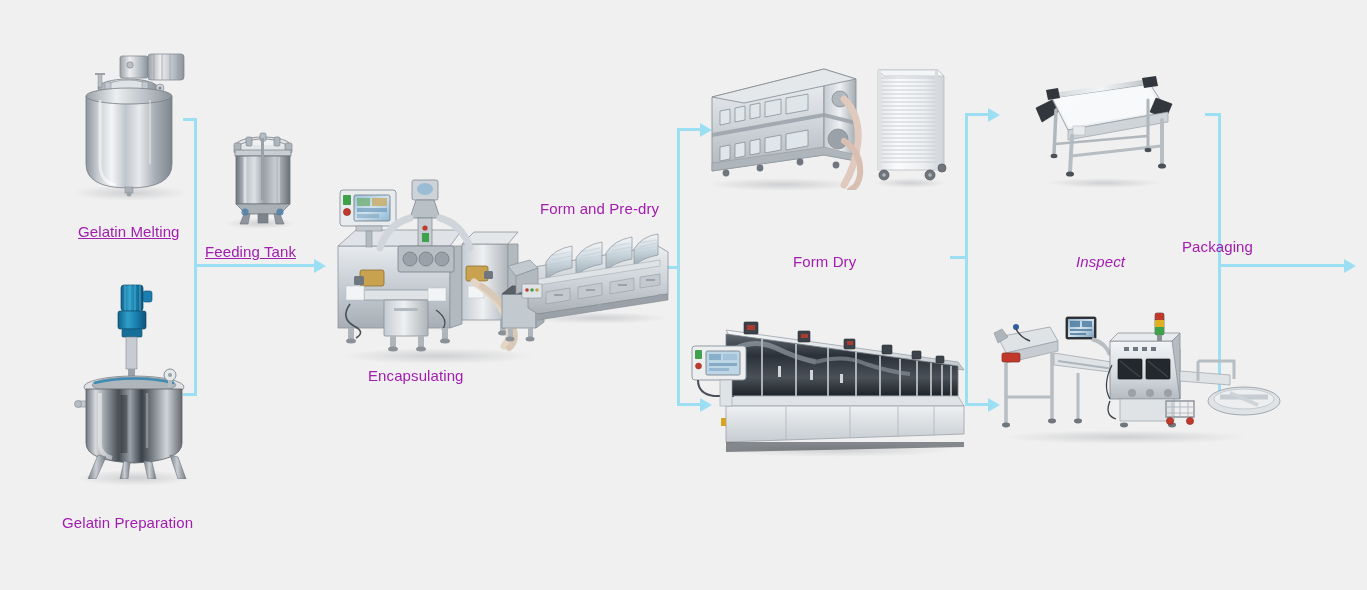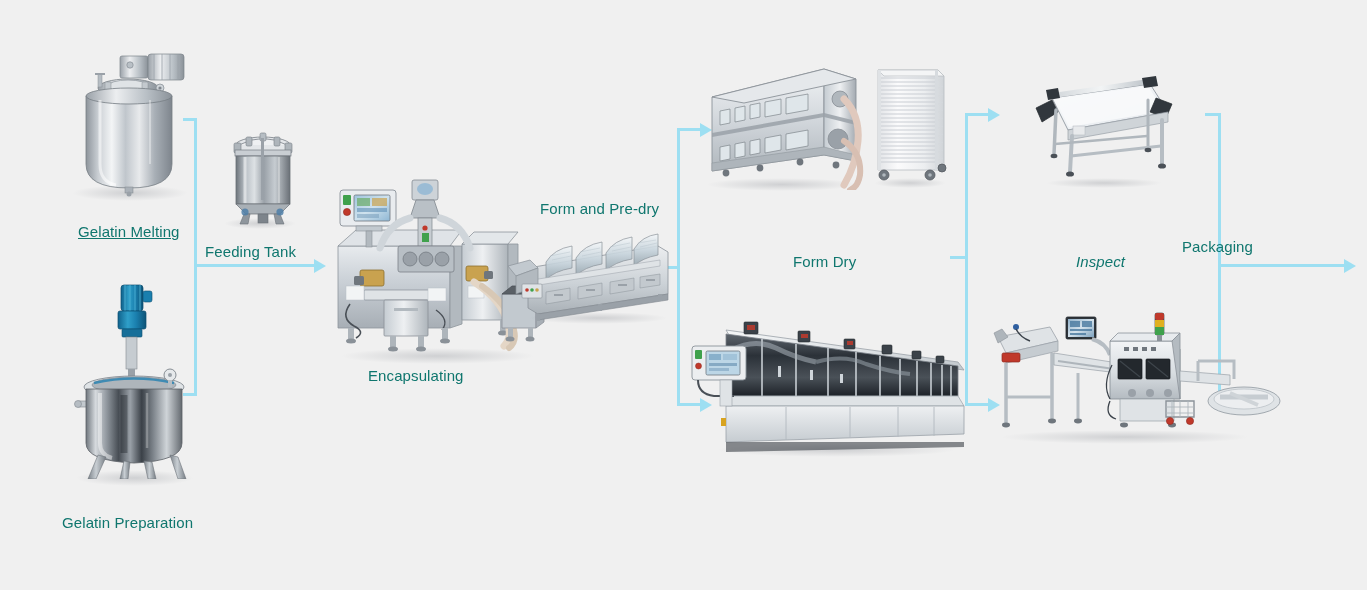--- a/index.html
+++ b/index.html
@@ -10,21 +10,21 @@
   #stage {
     position: relative;
     width: 1367px;
     height: 590px;
     background: #f0f0f0;
     overflow: hidden;
     font-family: "Liberation Sans", sans-serif;
   }
   .label {
     position: absolute;
-    color: #0f766e;
+    color: #a21caf;
     font-size: 15px;
     font-family: "Liberation Sans", sans-serif;
     white-space: nowrap;
     letter-spacing: 0.1px;
   }
   
   .hline {
     position: absolute;
     height: 3px;
     background: #9ddff2;
@@ -711,20 +711,20 @@
       <path d="M228 92 H276" stroke="#c6ccd1" stroke-width="5"></path>
       <path d="M238 88 L266 100" stroke="#cfd4d8" stroke-width="4"></path>
 
       <path d="M118 96 q-6 14 6 18" stroke="#3a4149" stroke-width="1.3" fill="none"></path>
       <path d="M120 60 q-10 20 -2 34" stroke="#3a4149" stroke-width="1.2" fill="none"></path>
     </svg>
   </div>
 
   <div class="label" style="left:78px;   top:223px;text-decoration:underline;">Gelatin Melting</div>
   <div class="label" style="left:62px;   top:514px;">Gelatin Preparation</div>
-  <div class="label" style="left:205px;  top:243px;">Feeding Tank</div>
+  <div class="label" style="left:205px;  top:243px;text-decoration:underline;">Feeding Tank</div>
   <div class="label" style="left:368px;  top:367px;">Encapsulating</div>
   <div class="label" style="left:540px;  top:200px;">Form and Pre-dry</div>
   <div class="label" style="left:793px;  top:253px;">Form Dry</div>
   <div class="label" style="left:1076px; top:253px;font-style:italic;">Inspect</div>
   <div class="label" style="left:1182px; top:238px;">Packaging</div>
 
 </div>
 
 </body></html>

